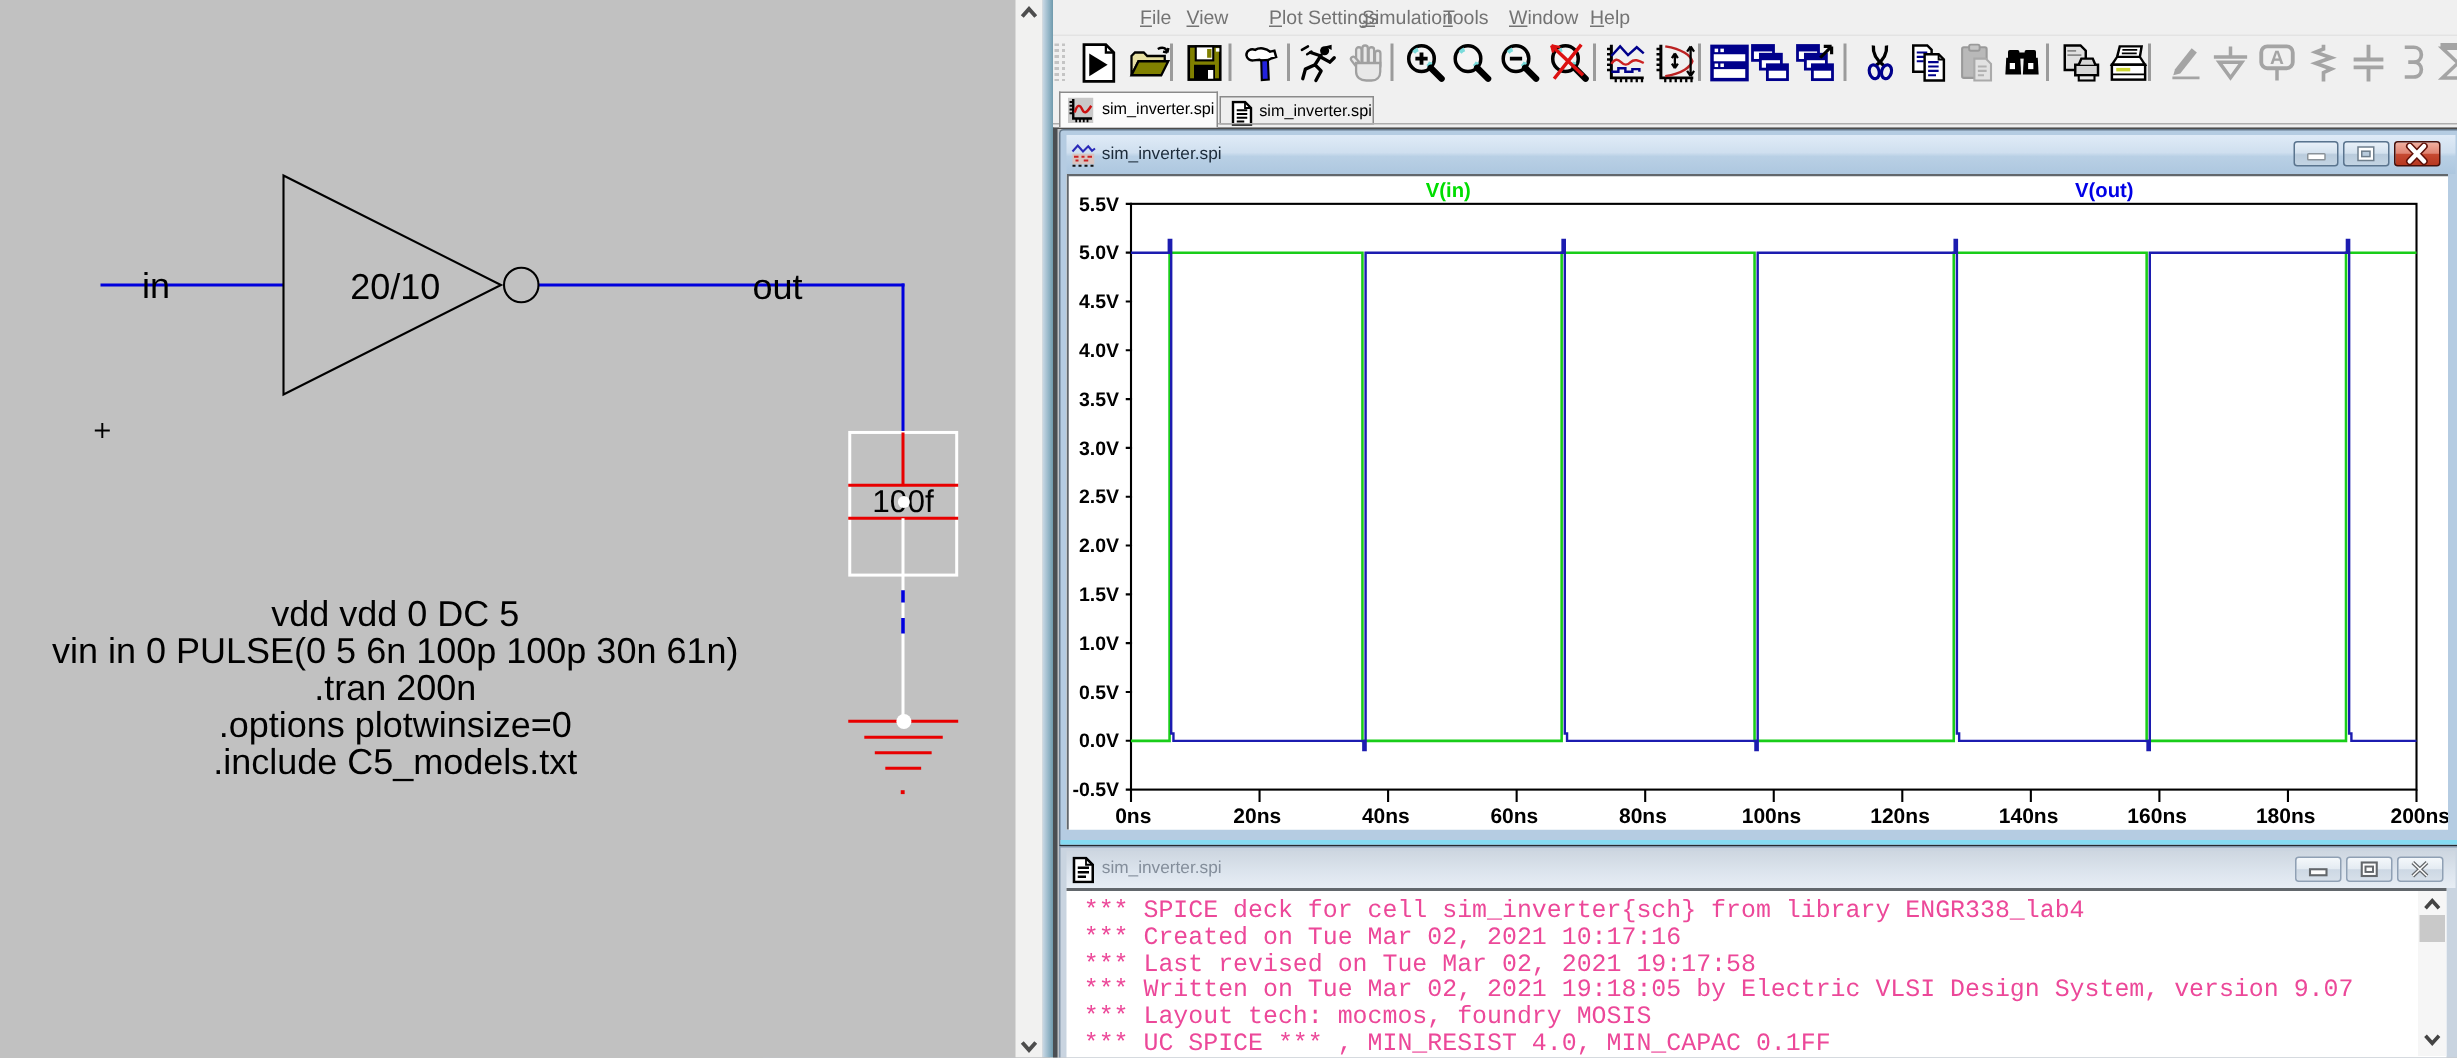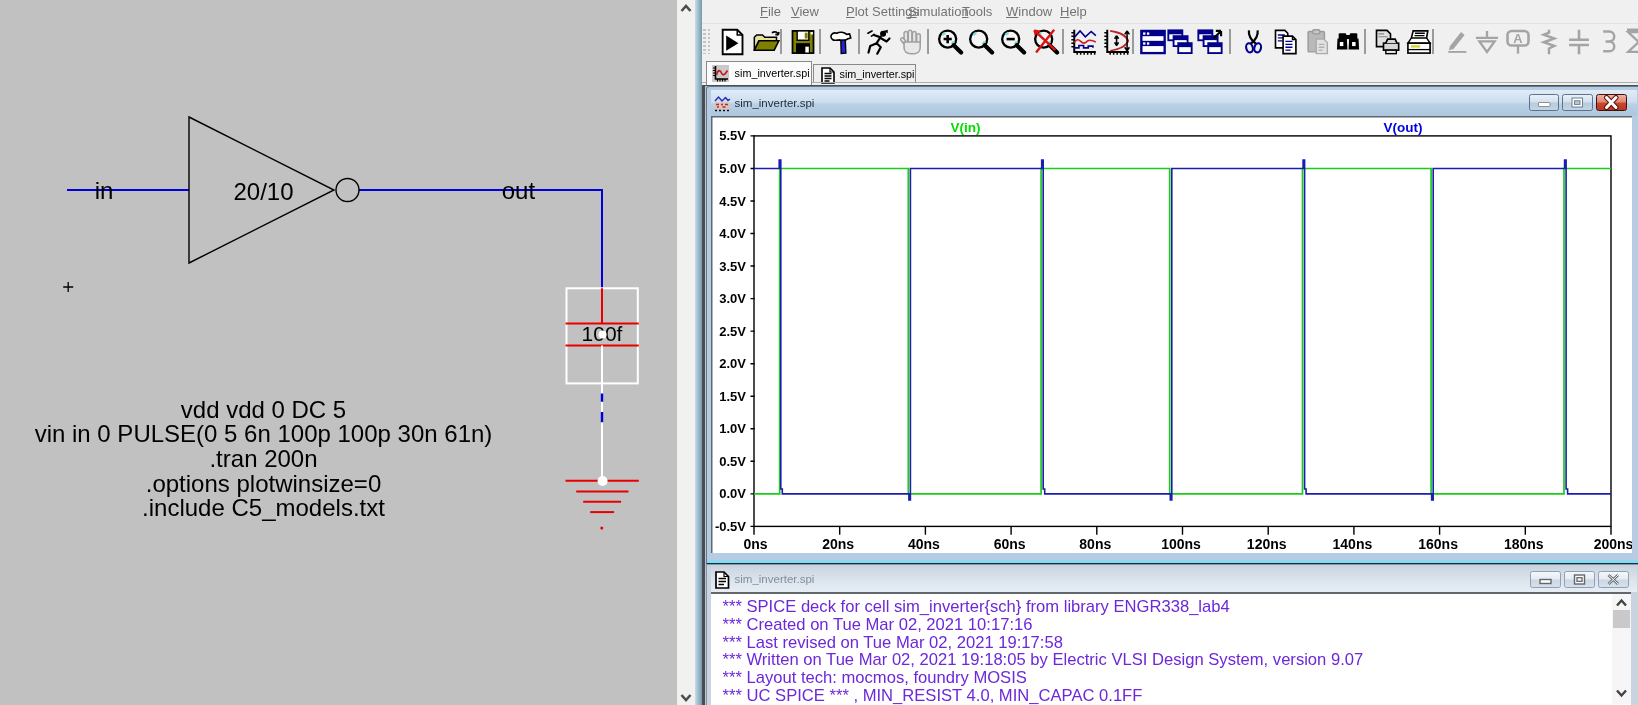--- a/index.html
+++ b/index.html
@@ -32,22 +32,22 @@
 .wbtn.std{background:linear-gradient(#e8f0f8,#d3e1ee 48%,#b9cbdc 52%,#c3d4e3);border:1px solid #5a748e;}
 .wbtn.cls{background:linear-gradient(#f0b0a0,#e08573 48%,#c64a32 52%,#b83820);border:1px solid #46100a;}
 
 #win2{position:absolute;left:1px;top:477.5px;width:934.5px;height:143px;
   background:#c9d4e0;border:1px solid #8496aa;}
 #w2title{position:absolute;left:4px;top:2px;right:4px;height:25px;
   background:linear-gradient(#cdd6e0,#dde5ee 60%,#e7edf4);}
 #w2title .ttl{position:absolute;left:24px;top:6.5px;font-size:11.5px;color:#848e9b;}
 #w2client{position:absolute;left:4px;top:27.5px;width:920.5px;height:113px;background:#fff;
   border-top:2px solid #62676c;box-sizing:border-box;overflow:hidden;}
-#w2text{position:absolute;left:12px;top:4px;font-family:Liberation Sans, sans-serif;
-  font-size:16.6px;line-height:17.75px;color:#6d28d9;white-space:pre;}
+#w2text{position:absolute;left:12px;top:4px;font-family:Liberation Mono, monospace;
+  font-size:16.6px;line-height:17.75px;color:#ec4899;white-space:pre;}
 #w2scroll{position:absolute;right:0;top:0;width:19px;height:110px;background:#f6f6f6;}
 .w2btn{position:absolute;top:6.3px;width:31px;height:17px;box-sizing:border-box;border-radius:2.5px;
   background:linear-gradient(#f4f8fb,#e4ebf2 48%,#cdd8e4 52%,#d7e0ea);border:1px solid #8fa0b4;}
 </style>
 </head>
 <body>
 <div id="schem">
 <svg width="677" height="705" viewBox="0 0 677 705">
 
   <line x1="67" y1="190" x2="189" y2="190" stroke="#0000dd" stroke-width="2"></line>

